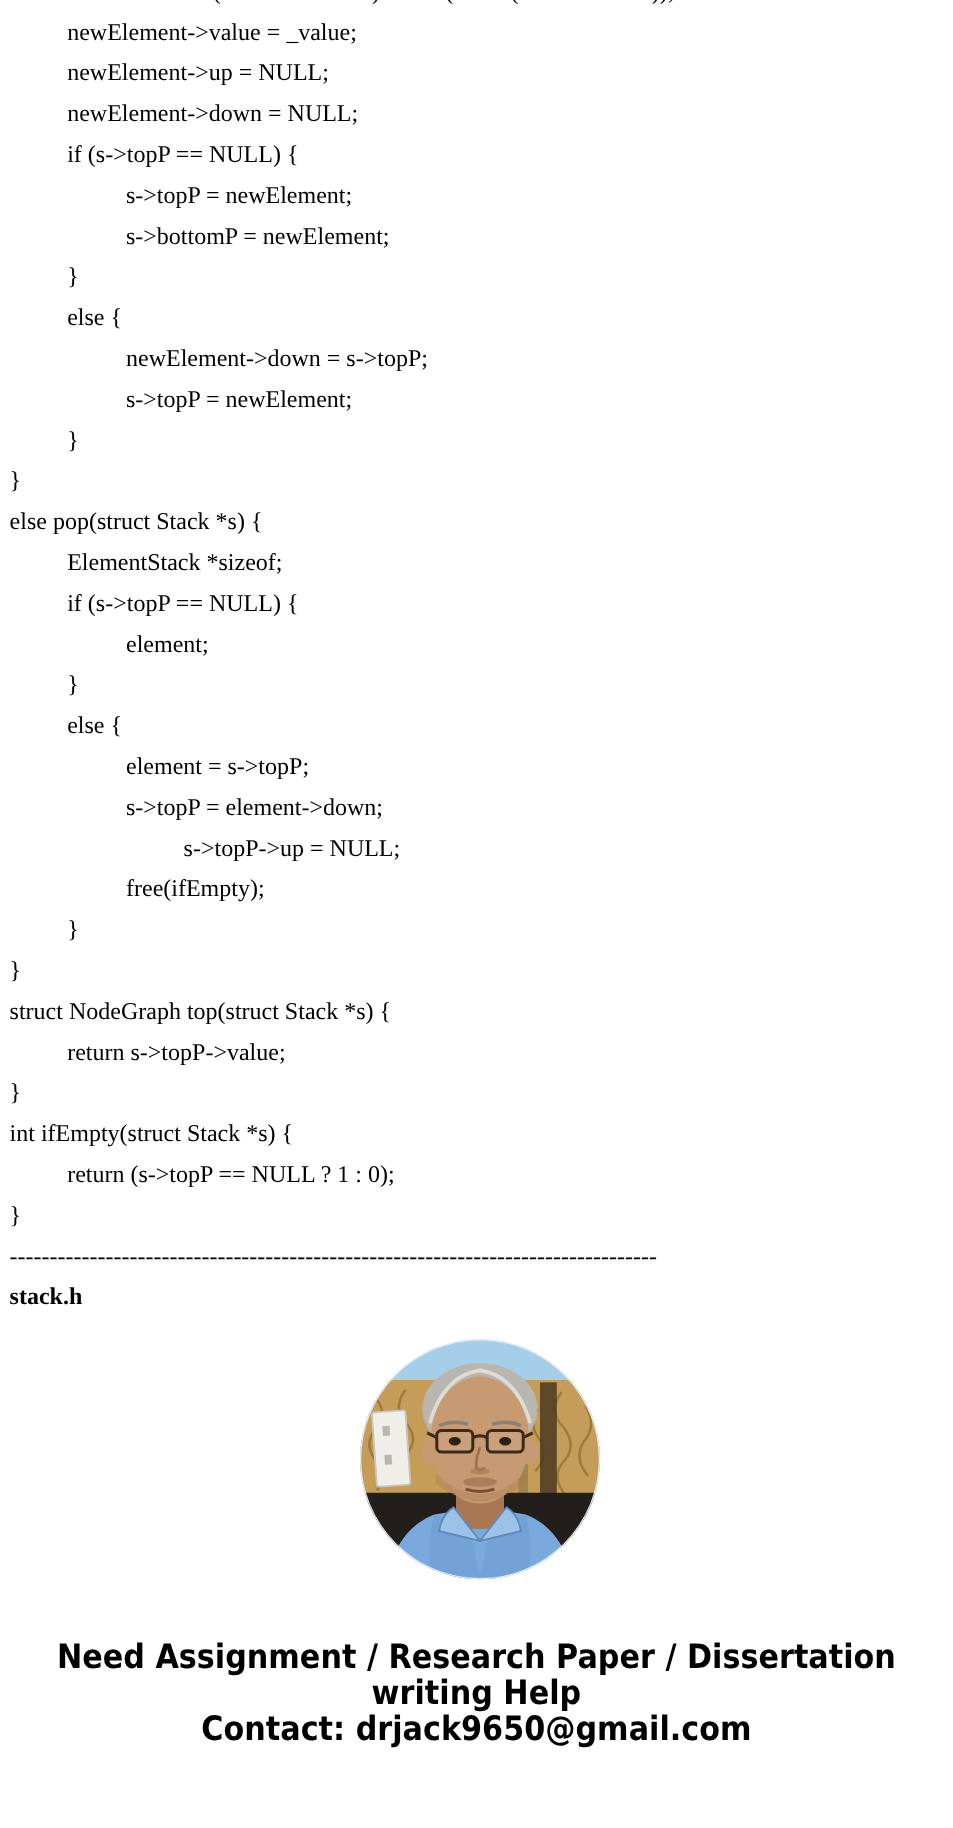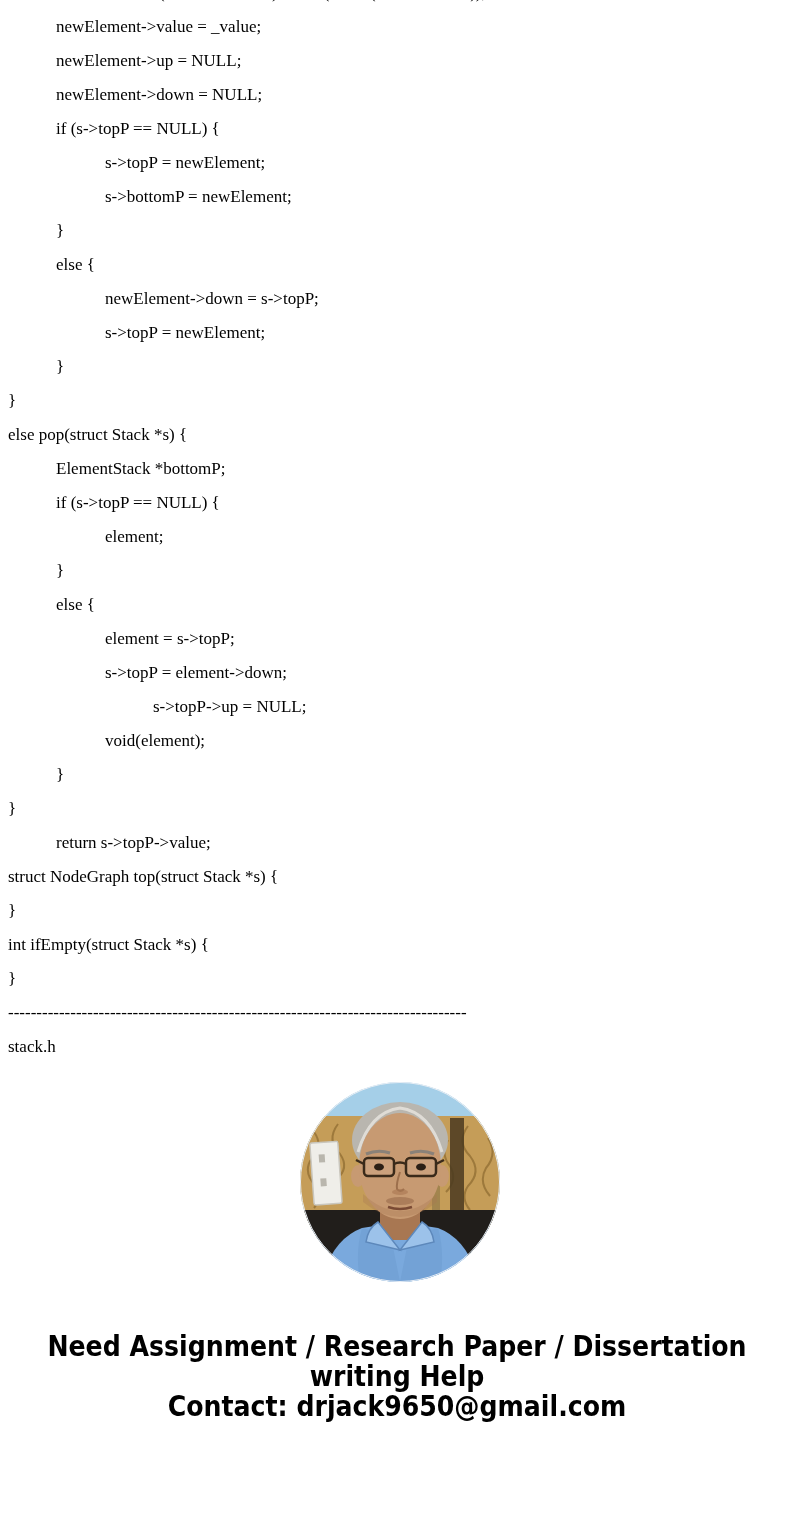--- a/index.html
+++ b/index.html
@@ -10,31 +10,31 @@
     background: #ffffff;
     color: #000000;
     font-family: "Liberation Serif", serif;
     overflow: hidden;
   }
   .page { width: 794px; height: 1523px; position: relative; }
 
   
   .code {
     padding-left: 8px;
-    font-size: 17px;
+    font-size: 20px;
     line-height: 34px;
   }
   .code-line { white-space: pre; }
   .indent-0 { padding-left: 0; }
   .indent-1 { padding-left: 48px; }
   .indent-2 { padding-left: 97px; }
   .indent-3 { padding-left: 145px; font-family: Liberation Serif, serif; }
   .clipped { height: 10px; overflow: hidden; }
   .clipped span { display: block; margin-top: -24px; }
-  .bold { font-weight: normal; }
+  .bold { font-weight: bold; }
   .separator { letter-spacing: 0; }
 
   
   .avatar {
     display: block;
     margin: 18px auto 0;
     position: relative;
     left: 3px;
     width: 200px;
     height: 200px;
@@ -65,35 +65,36 @@
       <div class="code-line indent-1"><span>if (s-&gt;topP == NULL) {</span></div>
       <div class="code-line indent-2"><span>s-&gt;topP = newElement;</span></div>
       <div class="code-line indent-2"><span>s-&gt;bottomP = newElement;</span></div>
       <div class="code-line indent-1"><span>}</span></div>
       <div class="code-line indent-1"><span>else {</span></div>
       <div class="code-line indent-2"><span>newElement-&gt;down = s-&gt;topP;</span></div>
       <div class="code-line indent-2"><span>s-&gt;topP = newElement;</span></div>
       <div class="code-line indent-1"><span>}</span></div>
       <div class="code-line indent-0"><span>}</span></div>
       <div class="code-line indent-0"><span>else pop(struct Stack *s) {</span></div>
-      <div class="code-line indent-1"><span>ElementStack *bottomP;</span></div>
+      <div class="code-line indent-1"><span>ElementStack *sizeof;</span></div>
       <div class="code-line indent-1"><span>if (s-&gt;topP == NULL) {</span></div>
       <div class="code-line indent-2"><span>element;</span></div>
       <div class="code-line indent-1"><span>}</span></div>
       <div class="code-line indent-1"><span>else {</span></div>
       <div class="code-line indent-2"><span>element = s-&gt;topP;</span></div>
       <div class="code-line indent-2"><span>s-&gt;topP = element-&gt;down;</span></div>
       <div class="code-line indent-3"><span>s-&gt;topP-&gt;up = NULL;</span></div>
-      <div class="code-line indent-2"><span>void(element);</span></div>
+      <div class="code-line indent-2"><span>free(ifEmpty);</span></div>
       <div class="code-line indent-1"><span>}</span></div>
       <div class="code-line indent-0"><span>}</span></div>
+      <div class="code-line indent-0"><span>struct NodeGraph top(struct Stack *s) {</span></div>
       <div class="code-line indent-1"><span>return s-&gt;topP-&gt;value;</span></div>
-      <div class="code-line indent-0"><span>struct NodeGraph top(struct Stack *s) {</span></div>
       <div class="code-line indent-0"><span>}</span></div>
       <div class="code-line indent-0"><span>int ifEmpty(struct Stack *s) {</span></div>
+      <div class="code-line indent-1"><span>return (s-&gt;topP == NULL ? 1 : 0);</span></div>
       <div class="code-line indent-0"><span>}</span></div>
       <div class="code-line indent-0 separator"><span>---------------------------------------------------------------------------------</span></div>
       <div class="code-line indent-0 bold"><span>stack.h</span></div>
     </div>
 
   <svg class="avatar" viewBox="0 0 200 200" width="200" height="200" aria-hidden="true">
     <defs>
       <clipPath id="avclip">
           <circle cx="100" cy="100" r="100"></circle>
         </clipPath>

